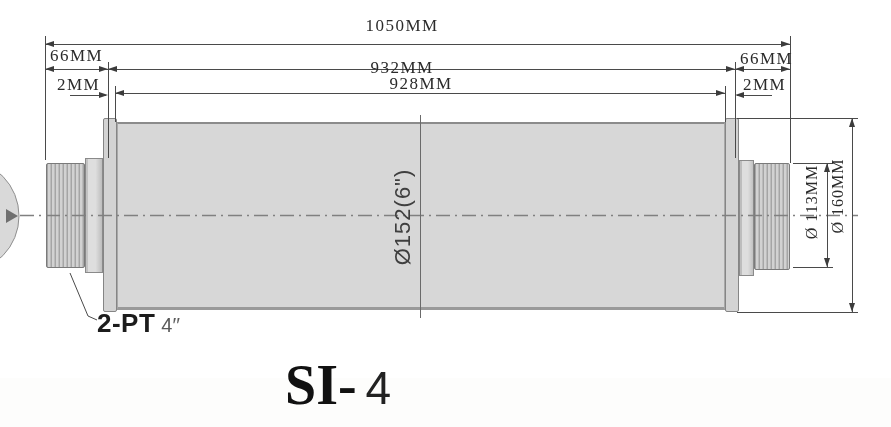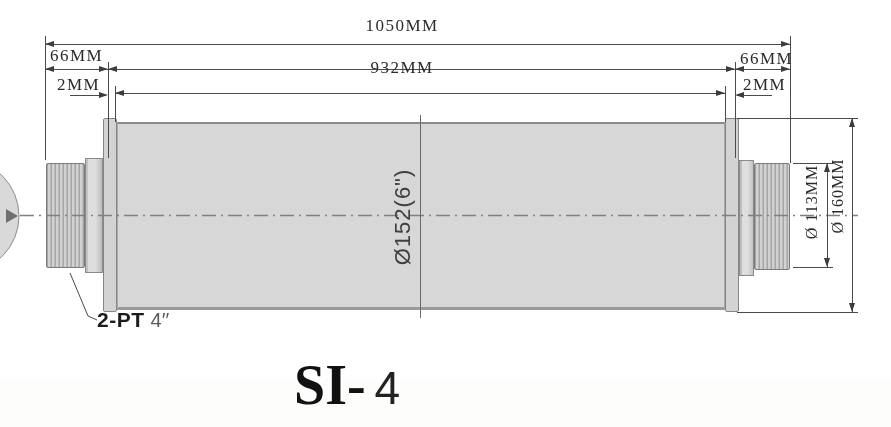--- a/index.html
+++ b/index.html
@@ -40,23 +40,23 @@
     color:#2b2b2b;white-space:nowrap;
   }
   .dim.ctr{text-align:center;}
   .vlabel{
     position:absolute;display:flex;align-items:center;justify-content:center;
     white-space:nowrap;transform:rotate(-90deg);
   }
   .v-body{font-family:"Liberation Sans",sans-serif;font-size:22px;letter-spacing:1px;color:#3f3f3f;}
   .v-dim{font-size:16px;letter-spacing:1px;color:#2b2b2b;}
   .thread-note{position:absolute;white-space:nowrap;font-family:"Liberation Sans",sans-serif;}
-  .thread-note .b{font-weight:bold;font-size:21px;color:#1c1c1c;letter-spacing:0.5px;}
+  .thread-note .b{font-weight:bold;font-size:26px;color:#1c1c1c;letter-spacing:0.5px;}
   .thread-note .s{font-size:20px;color:#5a5a5a;margin-left:6px;}
-  .title{position:absolute;left:294px;top:353px;white-space:nowrap;}
+  .title{position:absolute;left:285px;top:353px;white-space:nowrap;}
   .title .p{font-family:"Liberation Serif",serif;font-weight:bold;font-size:56px;color:#111;}
   .title .sfx{font-family:"Liberation Sans",sans-serif;font-weight:400;font-size:46px;color:#222;margin-left:9px;}
 </style>
 </head>
 <body>
 
 <div class="canvas">
 
   <div class="bottom-strip"></div>
 
@@ -118,20 +118,21 @@
         <polygon points="735,95 744,92 744,98"></polygon>
       <polygon points="827,163 824,172 830,172"></polygon>
         <polygon points="827,267 824,258 830,258"></polygon>
       <polygon points="852,118 849,127 855,127"></polygon>
         <polygon points="852,312 849,303 855,303"></polygon>
     </g>
   </svg>
 
   <div class="dim ctr" style="left:362px;top:16px;width:80px;">1050MM</div>
   <div class="dim ctr" style="left:362px;top:58px;width:80px;">932MM</div>
+  <div class="dim ctr" style="left:381px;top:74px;width:80px;">928MM</div>
   <div class="dim" style="left:50px;top:46px;">66MM</div>
   <div class="dim" style="left:740px;top:49px;">66MM</div>
   <div class="dim" style="left:57px;top:75px;">2MM</div>
   <div class="dim" style="left:743px;top:75px;">2MM</div>
 
   <div class="vlabel v-body" style="left:333px;top:204px;width:140px;height:26px;">Ø152(6")</div>
   <div class="vlabel v-dim" style="left:757px;top:192px;width:110px;height:20px;">Ø 113MM</div>
   <div class="vlabel v-dim" style="left:768px;top:186px;width:140px;height:20px;">Ø 160MM</div>
 
   <div class="thread-note" style="left:97px;top:308px;">

